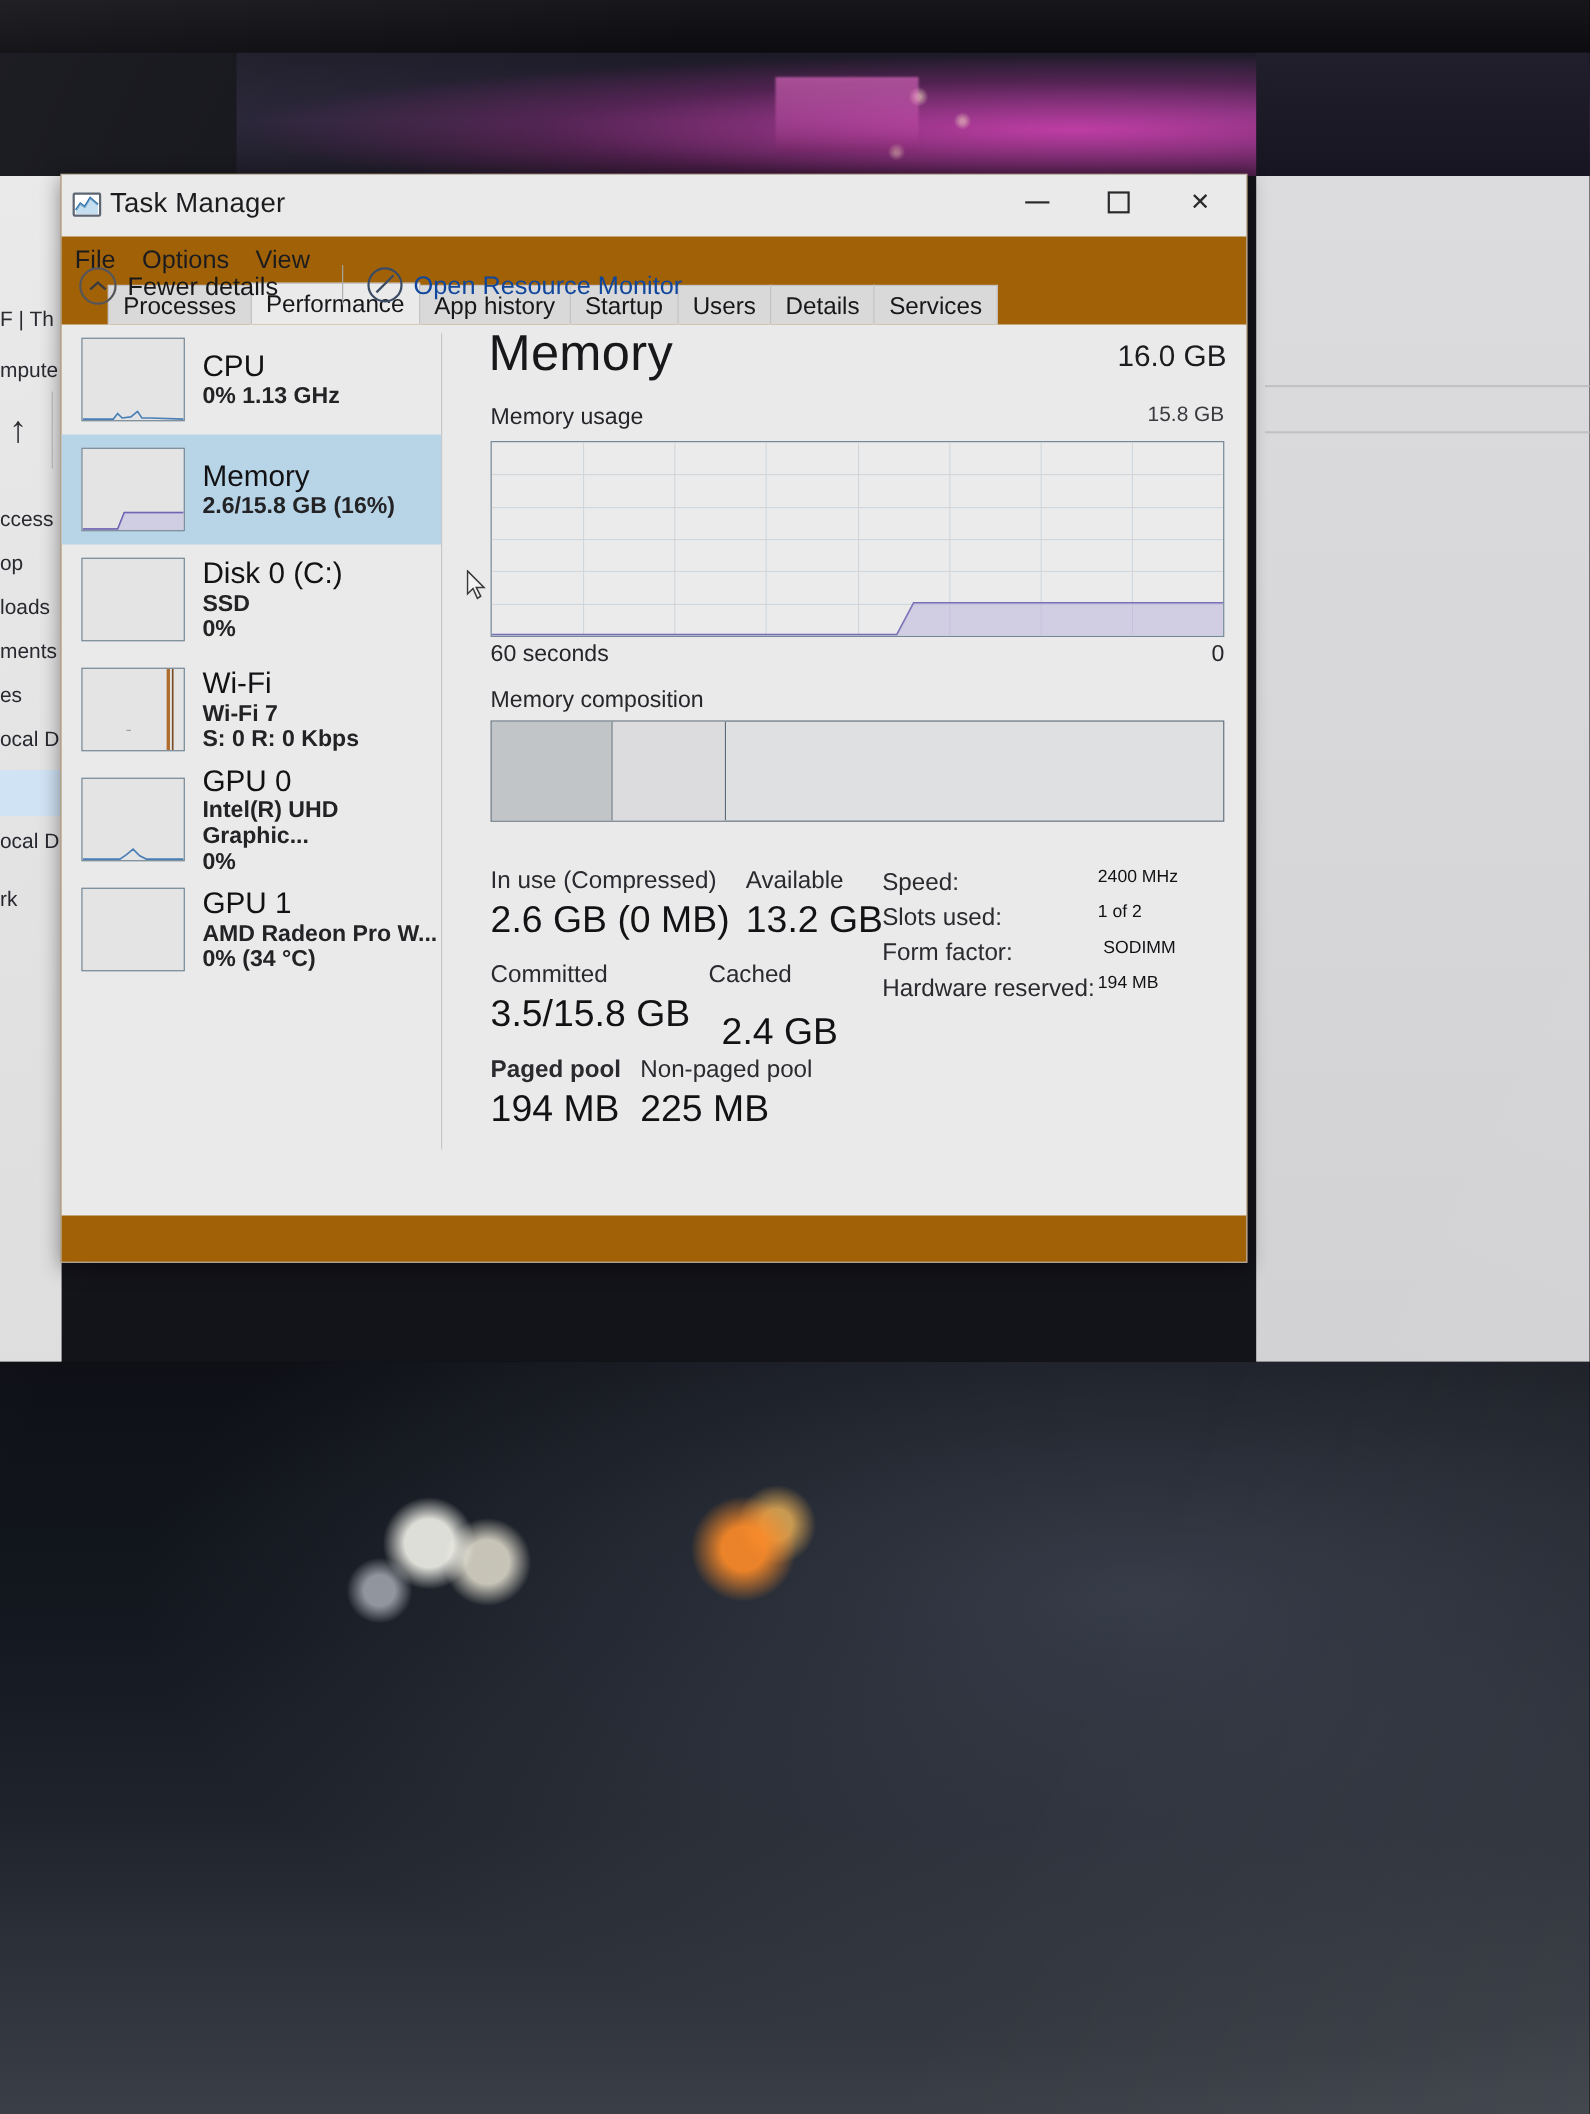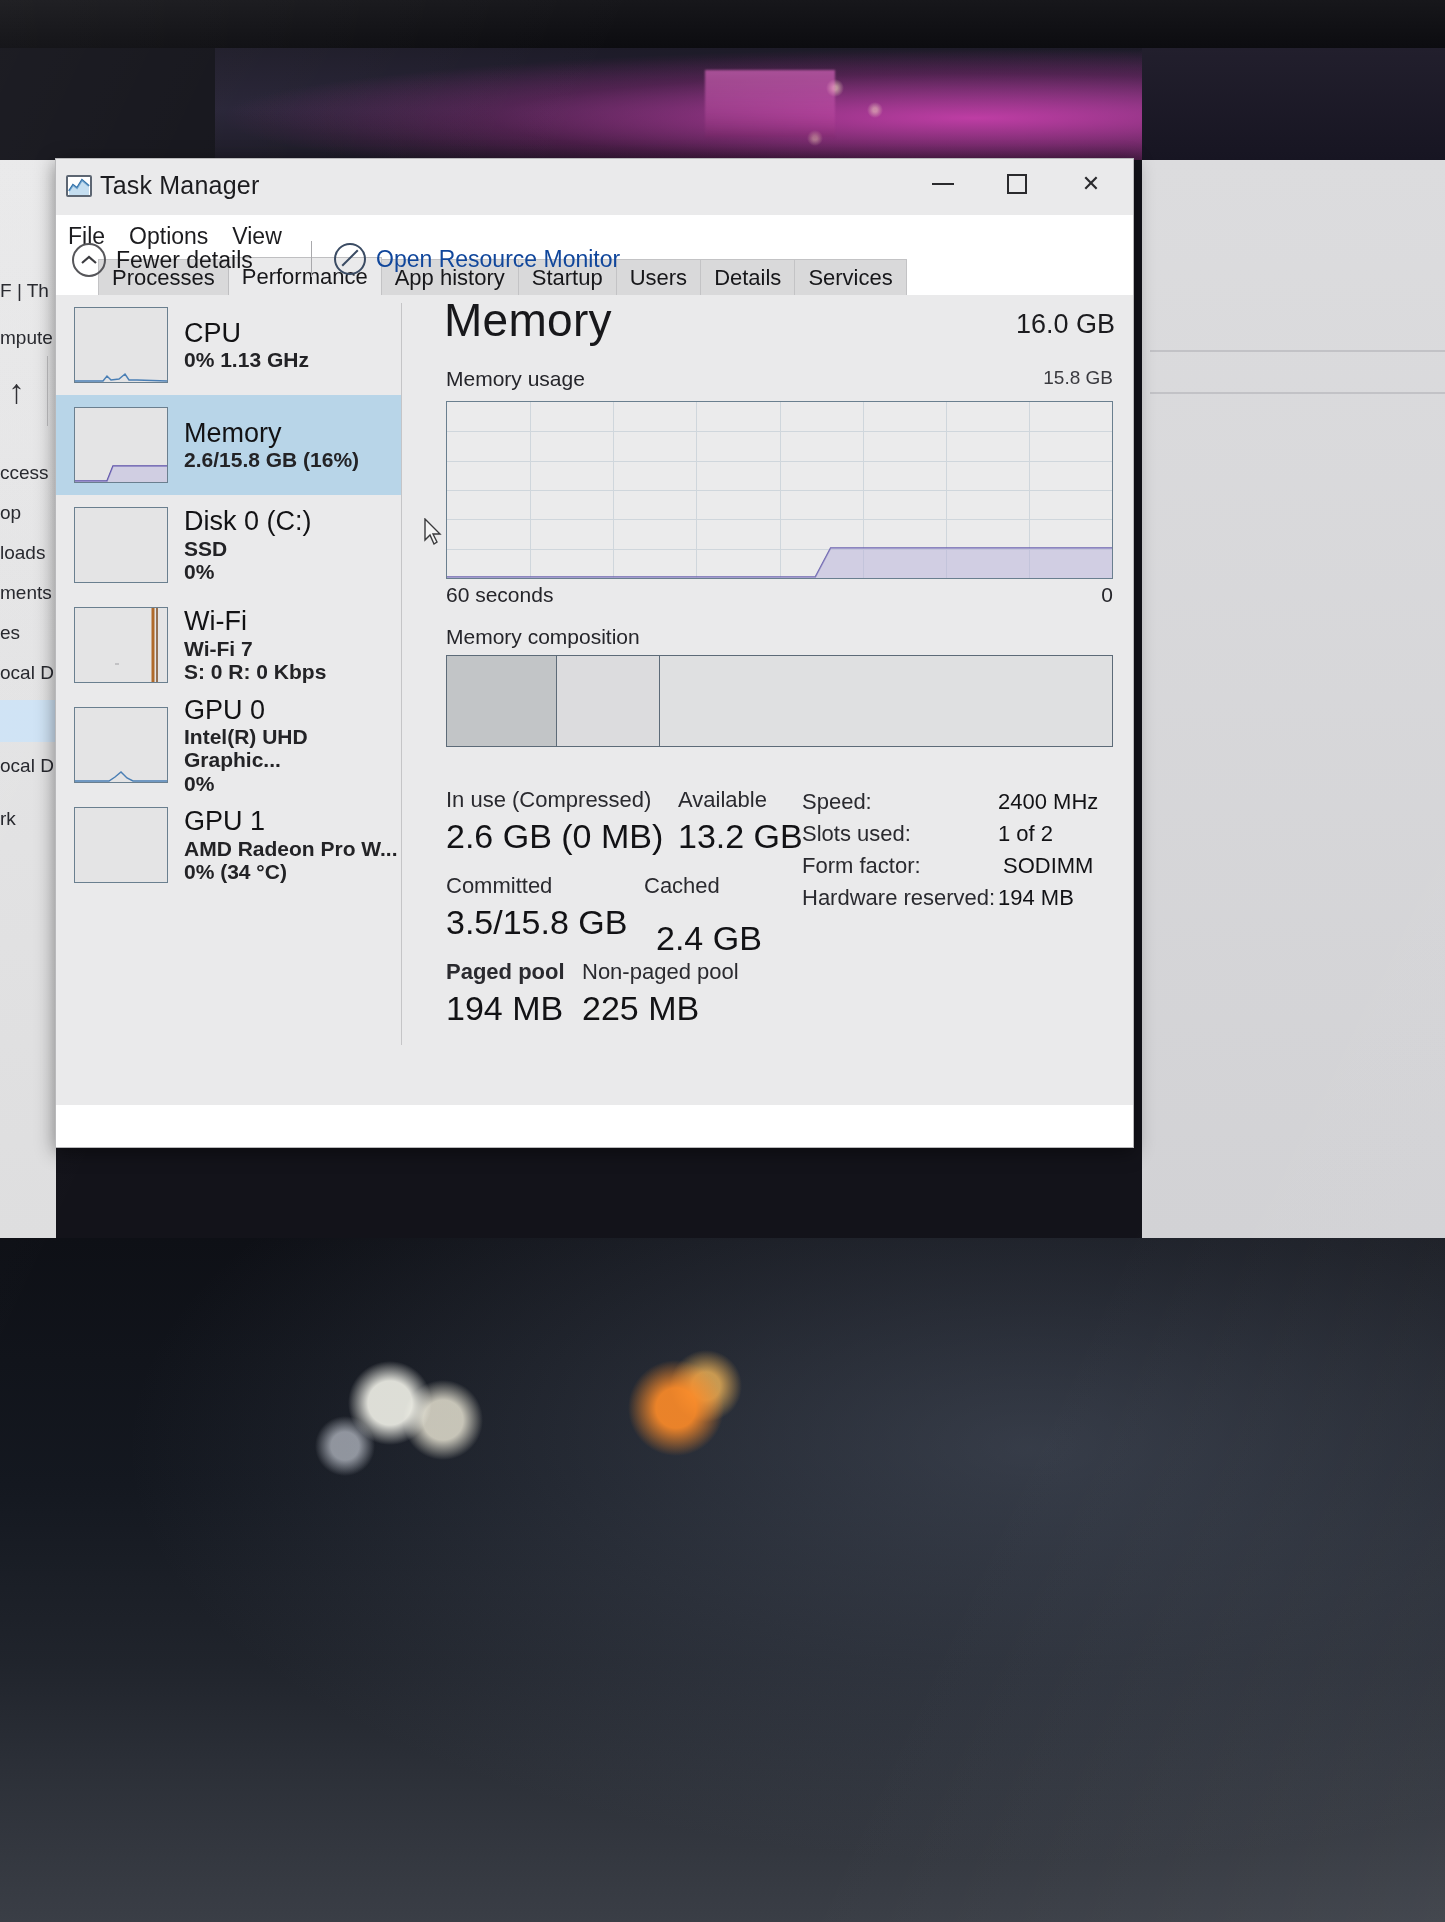--- a/index.html
+++ b/index.html
@@ -82,21 +82,21 @@
   }
   .glare{
     position:absolute; inset:0;
     background: linear-gradient(115deg, rgba(255,255,255,.045) 0%, rgba(255,255,255,0) 28%, rgba(255,255,255,0) 72%, rgba(255,255,255,.05) 100%);
     pointer-events:none;
   }
 
   
   #tm {
     position: absolute; left: 55px; top: 158px; width: 1079px; height: 990px;
-    background: #ffffff;
+    background: #a16207;
     border: 1px solid #b9b9bb;
     box-shadow: 0 4px 18px rgba(0,0,0,.45);
     color: #1d1d20;
   }
   .titlebar{
     position:relative; height: 56px; background:#eaeaeb;
   }
   .tm-icon{
     position:absolute; left:10px; top:16px; width:26px; height:22px;
     border:2px solid #5d6672; border-radius:2px; background:#f2f4f7;
@@ -182,21 +182,21 @@
     border:1px solid #5d6b78; background:#dfe0e1; overflow:hidden;
   }
   .comp-inuse{ position:absolute; left:0; top:0; height:100%; background:#c2c5c7; border-right:1px solid #5d6b78;}
   .comp-mod{ position:absolute; top:0; height:100%; border-right:1px solid #5d6b78;}
 
   
   .stats{ position:relative; margin-top:40px; height:250px; }
   .st-lab{ position:absolute; font-size:22px; color:#2a2a2f; }
   .st-val{ position:absolute; font-size:34px; color:#121215; }
   .st-k{ position:absolute; font-size:22px; color:#2a2a2f; }
-  .st-v{ position:absolute; font-size:22px; color:#121215; }
+  .st-v{ position:absolute; font-size:16px; color:#121215; }
 
   
   .footer{ position:relative; height:auto; }
   .fd{
     position:absolute; left:16px; top:-52px; display:flex; align-items:center; gap:10px;
   }
   .chev{
     width:34px; height:34px; border:2px solid #56565a; border-radius:50%;
     display:flex; align-items:center; justify-content:center;
   }

